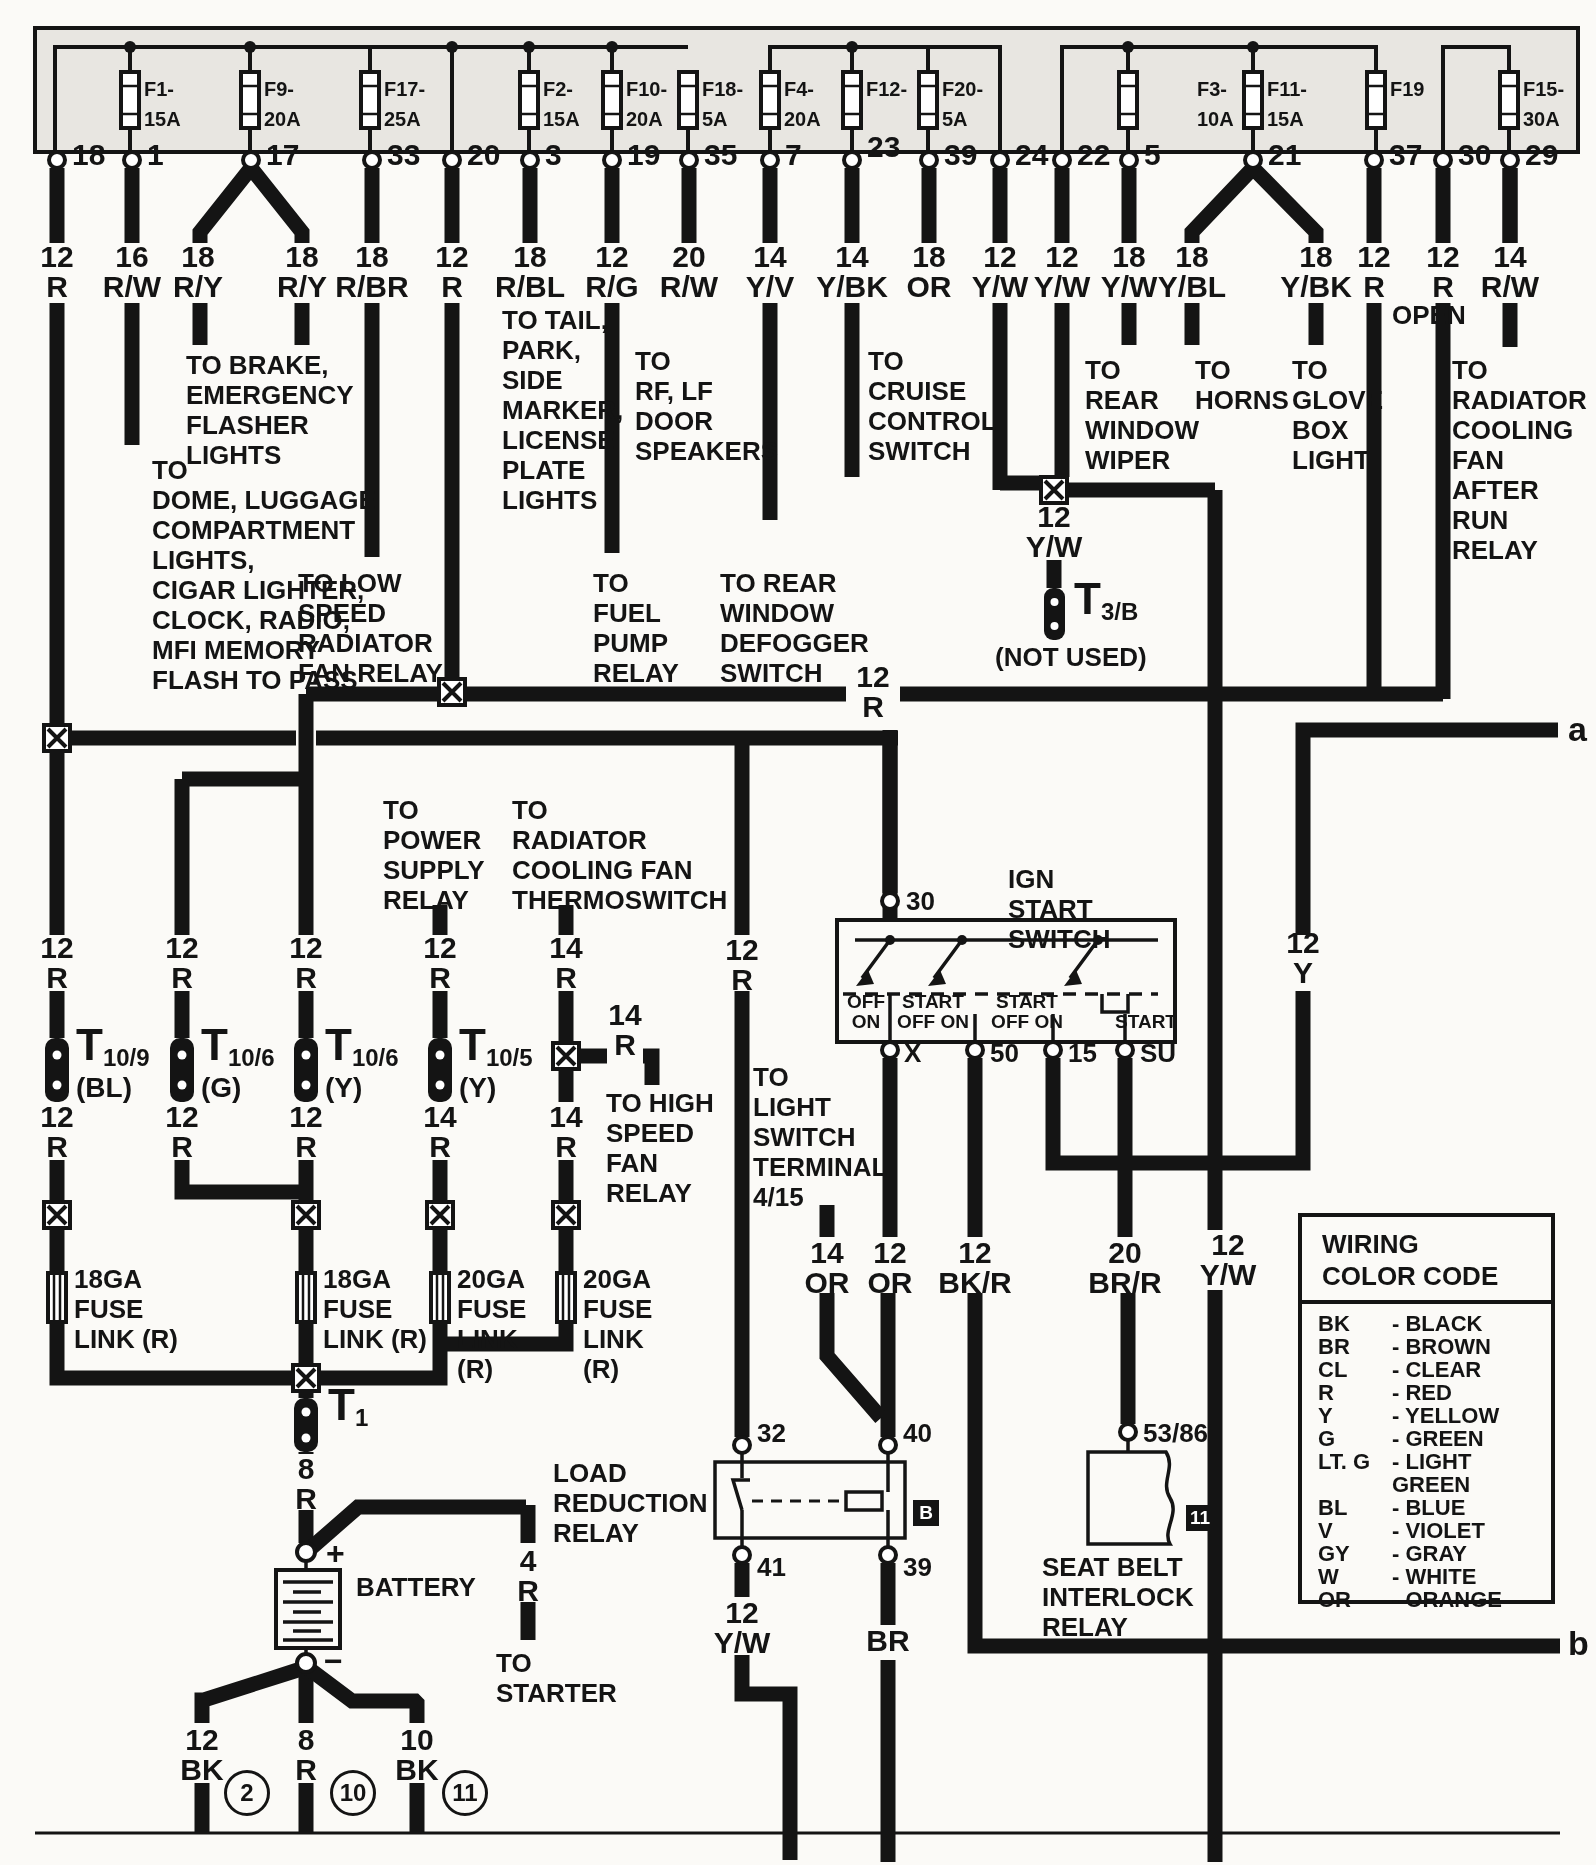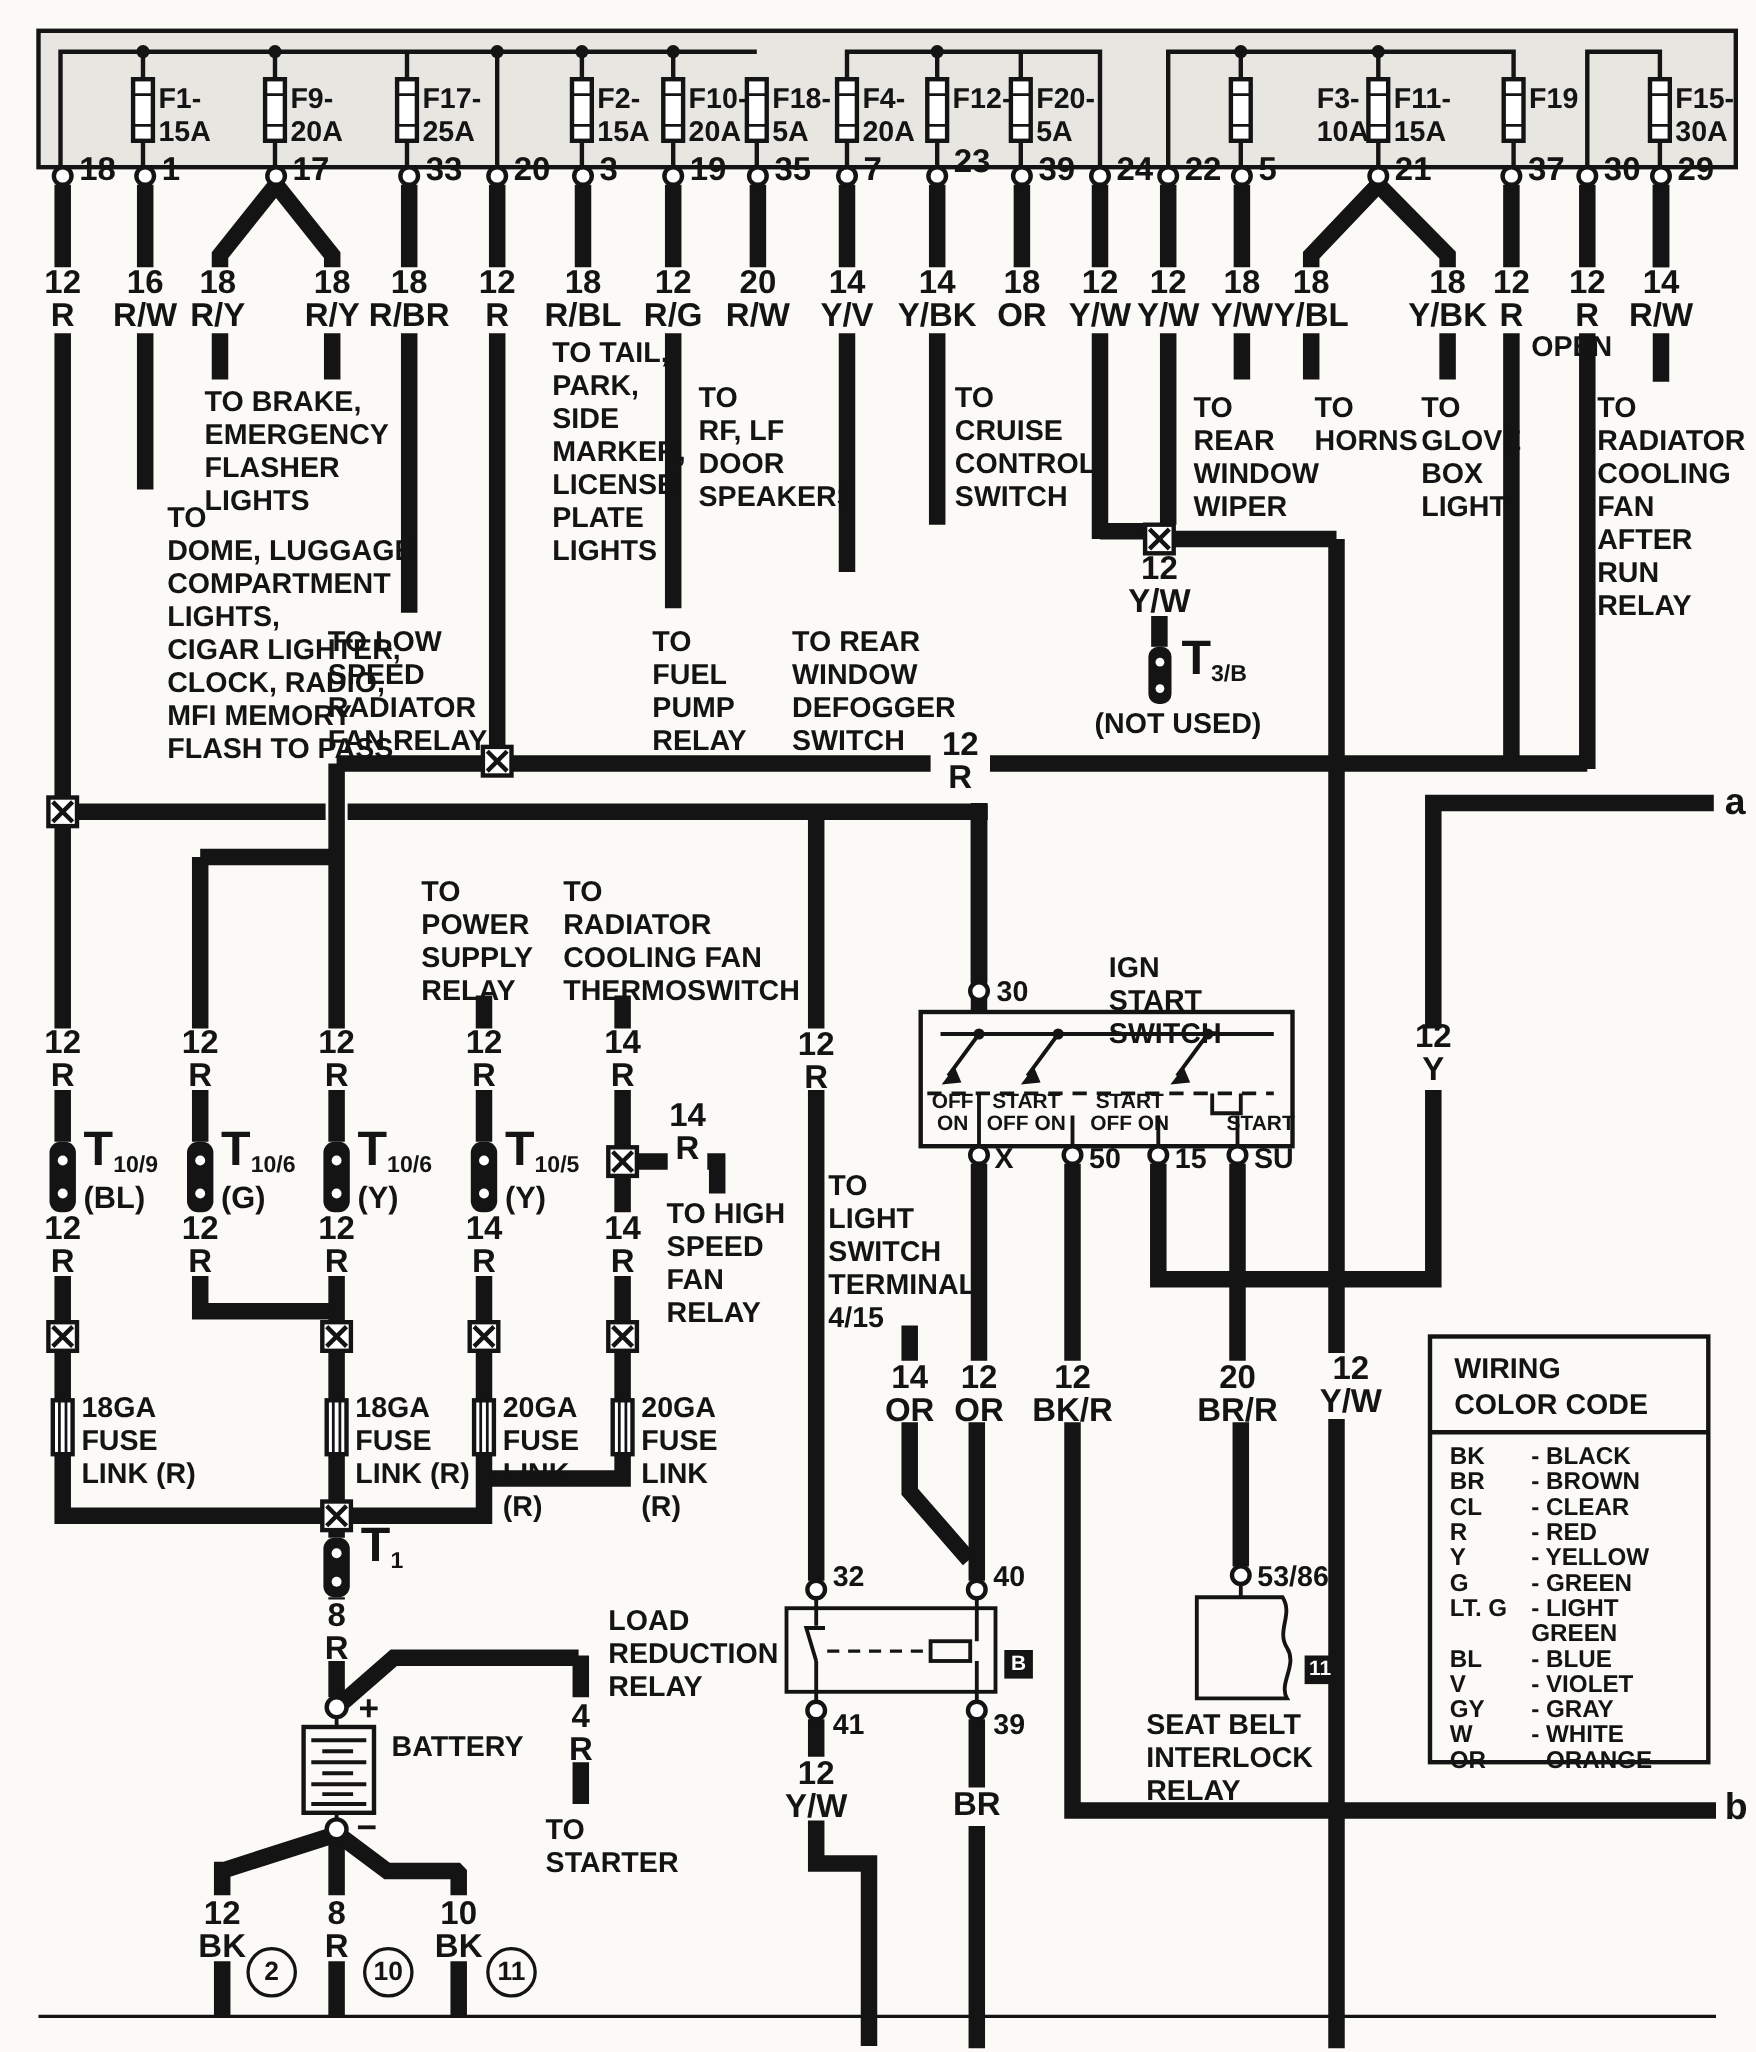--- a/index.html
+++ b/index.html
@@ -2,27 +2,27 @@
 <html><head>
 <meta charset="utf-8">
 <style>
   html,body{margin:0;padding:0;}
   body{background:#fbfaf7;font-family:"Liberation Sans","DejaVu Sans",sans-serif;color:#141414;}
   #stage{position:relative;width:1596px;height:1865px;background:#fbfaf7;overflow:hidden;}
   svg{position:absolute;left:0;top:0;}
   .lb{position:absolute;white-space:pre-line;font-weight:bold;color:#141414;}
   .wl{transform:translateX(-50%);text-align:center;font-size:30px;line-height:30px;}
   .tn{font-size:30px;line-height:30px;}
-  .fl{font-size:26px;line-height:30px;}
+  .fl{font-size:20px;line-height:30px;}
   .tb{font-size:26px;line-height:30px;}
   .sm{font-size:19px;line-height:20px;transform:translateX(-50%);text-align:center;}
   .ab{font-size:34px;line-height:34px;}
   .tcon{position:absolute;font-weight:bold;line-height:30px;}
   .bigT{font-size:44px;}
-  .subT{font-size:21px;vertical-align:-6px;}
+  .subT{font-size:24px;vertical-align:-6px;}
   .ptag{font-size:28px;line-height:30px;}
   .tag{position:absolute;background:#141414;color:#ffffff;font-weight:bold;font-size:19px;
        display:flex;align-items:center;justify-content:center;}
   .ring{position:absolute;width:40px;height:40px;border:3px solid #141414;border-radius:50%;
         display:flex;align-items:center;justify-content:center;font-size:24px;font-weight:bold;background:#fbfaf7;}
   .legend-entry{display:grid;grid-template-columns:74px 1fr;font-size:22px;line-height:23px;font-weight:bold;}
 </style>
 </head>
 <body>
 

